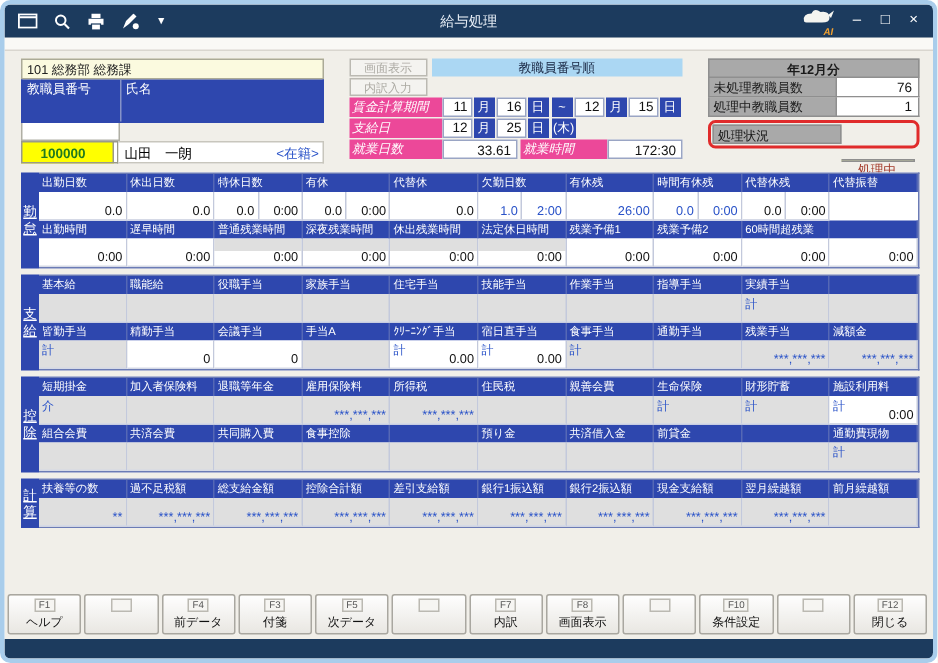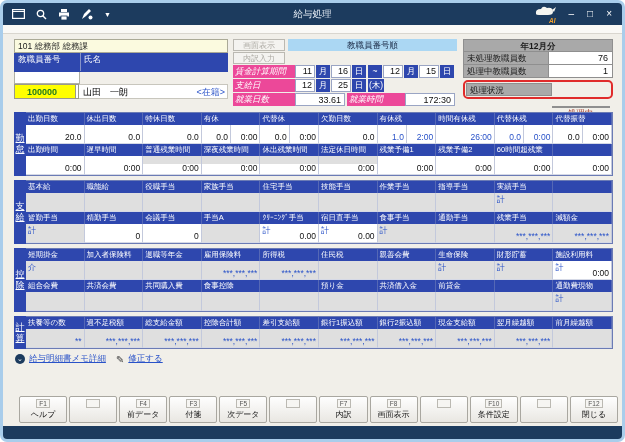--- a/index.html
+++ b/index.html
@@ -11,24 +11,24 @@
   .titlebar { height:22px; background:#1C3B5E; display:flex; align-items:center; position:relative; color:#fff; }
   .tb-icons { display:flex; gap:11px; padding-left:9px; align-items:center; }
   .tb-icons svg { display:block; }
   .tb-title { position:absolute; left:50%; transform:translateX(-50%); font-size:9.5px; color:#E8EFF7; }
   .tb-right { margin-left:auto; display:flex; align-items:center; gap:13px; padding-right:10px; }
   .tb-ctl { font-size:10px; color:#fff; line-height:10px; cursor:default; }
   .dropdown-glyph { font-size:7px; color:#fff; }
   .menustrip { height:9px; background:#FAF9F6; border-bottom:1px solid #D9D6CF; }
   .main { padding:5px 9px 0 11px; }
   
-  .toprow { display:flex; gap:5px; font-size:9px; }
+  .toprow { display:flex; gap:17px; font-size:9px; }
   .emp-panel { width:214px; }
   .dept { background:#FBFADF; border:1px solid #ABAA97; height:14px; line-height:12px; padding-left:3px; font-size:8.5px; color:#222; }
-  .emp-hdr { display:flex; background:#2E47AE; color:#fff; height:19px; font-size:8.5px; line-height:13px; border:1px solid #2E47AE; border-top:none; }
+  .emp-hdr { display:flex; background:#2E47AE; color:#fff; height:29px; font-size:8.5px; line-height:13px; border:1px solid #2E47AE; border-top:none; }
   .emp-hdr .c1 { width:66px; padding-left:3px; border-right:1px solid #8693C8; }
   .emp-hdr .c2 { flex:1; padding-left:3px; }
   .emp-empty { display:flex; height:12px; }
   .emp-empty .c1 { width:66px; background:#fff; border:1px solid #B0AFA5; border-top:none; }
   .emp-row { display:flex; height:15px; align-items:stretch; }
   .emp-no { width:62px; background:#FFFF00; color:#1F7A1F; font-weight:bold; font-size:9px; line-height:14px; padding-left:12px; border:1px solid #9A9A8A; }
   .emp-cursor { width:3px; background:#fff; border:1px solid #9A9A8A; border-left:none; }
   .emp-name-cell { flex:1; background:#fff; display:flex; justify-content:space-between; line-height:14px; padding:0 2px 0 4px; border:1px solid #C8C6BD; border-left:none; }
   .emp-status { color:#2952C8; font-size:9px; }
   
@@ -68,21 +68,21 @@
   .sub { flex:1; display:flex; align-items:flex-end; justify-content:flex-end; padding:0 2px 1px 0; font-size:8.5px; color:#111; overflow:hidden; }
   .sub + .sub { border-left:1px solid #C3C9DC; }
   .sub.blue { color:#2952C8; }
   .prefix { position:absolute; top:1px; left:2px; font-size:8px; color:#2952C8; }
   
   .links { display:flex; align-items:center; gap:4px; margin-top:4px; margin-left:1px; font-size:8.5px; }
   .circle-icon { width:10px; height:10px; border-radius:50%; background:#1C3B5E; color:#fff; font-size:7px; display:flex; align-items:center; justify-content:center; line-height:10px; }
   .link { color:#2952C8; text-decoration:underline; cursor:pointer; }
   .pen-glyph { font-size:10px; color:#444; margin-left:6px; }
   
-  .fkeys { position:absolute; bottom:16px; left:16px; right:4px; display:flex; gap:2px; }
+  .fkeys { position:absolute; bottom:16px; left:2px; right:4px; display:flex; gap:2px; }
   .fkey { flex:1; height:27px; background:linear-gradient(#FEFEFE,#E9E7E2); border:1px solid #A9A7A0; border-radius:2px; display:flex; flex-direction:column; align-items:center; padding-top:2px; overflow:hidden; }
   .keycap { min-width:14px; height:9px; border:1px solid #BBB9B2; background:#F6F5F2; font-size:6.5px; line-height:8px; text-align:center; color:#555; padding:0 2px; }
   .flabel { font-size:8px; margin-top:1px; color:#111; white-space:nowrap; }
   .statusbar { position:absolute; bottom:0; left:0; right:0; height:13px; background:#1C3B5E; }
 </style>
 </head>
 <body>
 
 <div class="window">
 
@@ -221,23 +221,20 @@
               <div class="hdr">有休</div>
               <div class="hdr">代替休</div>
               <div class="hdr">欠勤日数</div>
               <div class="hdr">有休残</div>
               <div class="hdr">時間有休残</div>
               <div class="hdr">代替休残</div>
               <div class="hdr">代替振替</div>
             </div>
             <div class="val-row">
               <div class="vcell white">
-                <span class="sub">20.0</span>
-              </div>
-              <div class="vcell white">
                 <span class="sub">0.0</span>
               </div>
               <div class="vcell white">
                 <span class="sub">0.0</span>
               </div>
               <div class="vcell white">
                 <span class="sub">0.0</span>
                 <span class="sub">0:00</span>
               </div>
               <div class="vcell white">
@@ -549,26 +546,20 @@
                 <span class="sub blue">***,***,***</span>
               </div>
               <div class="vcell gray">
                 <span class="sub"></span>
               </div>
             </div>
           </div>
         </div>
       </div>
 
-    <div class="links">
-      <span class="circle-icon">⌄</span>
-      <span class="link">給与明細書メモ詳細</span>
-      <span class="pen-glyph">✎</span>
-      <span class="link">修正する</span>
-    </div>
   </div>
 
   <div class="fkeys" id="fkeys">
       <div class="fkey">
         <div class="keycap">F1</div>
         <div class="flabel">ヘルプ</div>
       </div>
       <div class="fkey">
         <div class="keycap"></div>
         <div class="flabel"></div>

